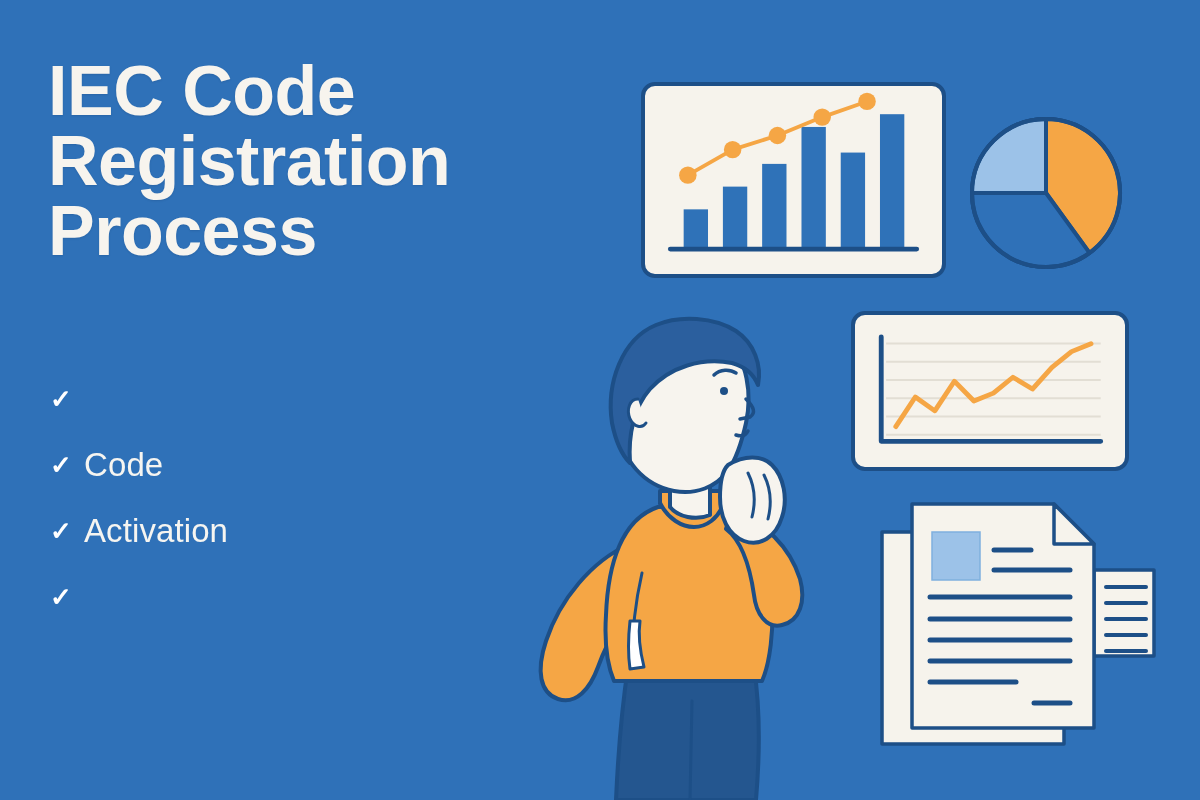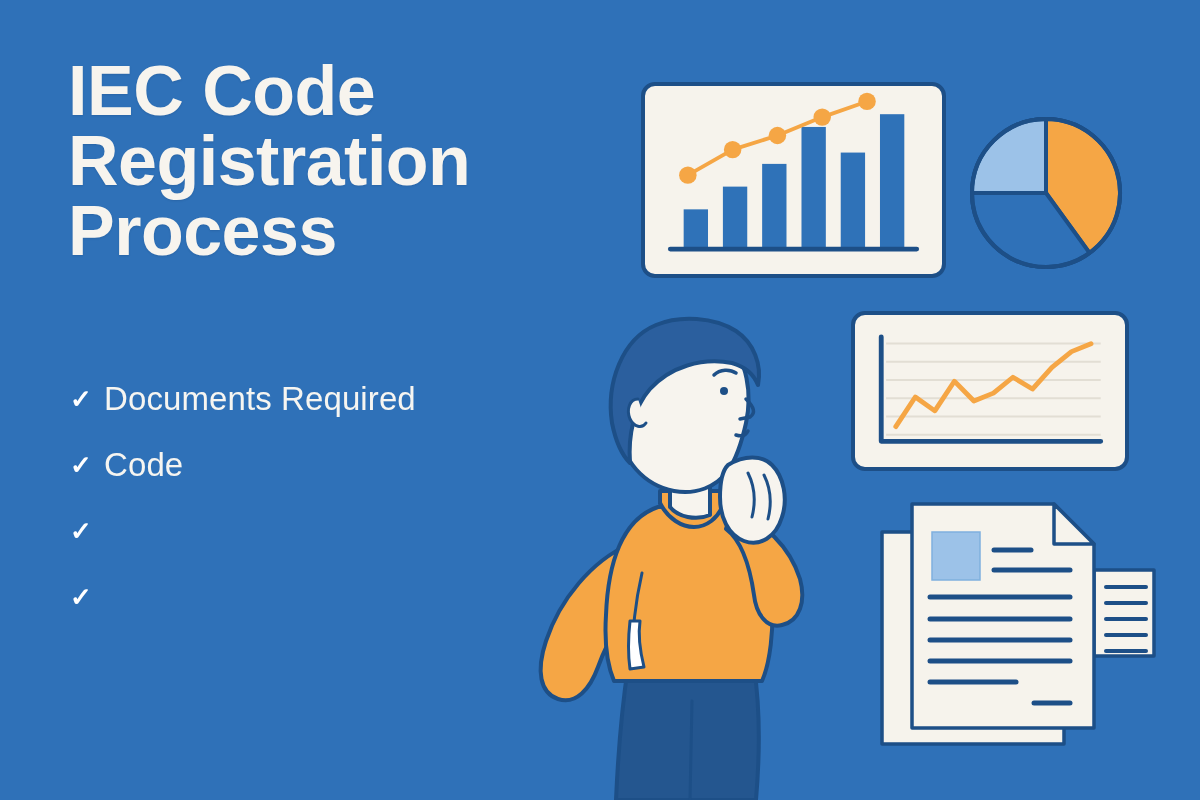--- a/index.html
+++ b/index.html
@@ -17,21 +17,21 @@
     position: relative;
     width: 1200px;
     height: 800px;
     background: #2f71b8;
     overflow: hidden;
   }
 
   
   #text-column {
     position: absolute;
-    left: 68px;
+    left: 48px;
     top: 56px;
     width: 530px;
   }
   #page-title {
     font-size: 70px;
     line-height: 1.00;
     font-weight: bold;
     color: #f7f4ee;
     letter-spacing: -0.5px;
     margin: 0;
@@ -139,28 +139,28 @@
 <div id="banner">
 
   <div id="text-column">
     <h1 id="page-title">IEC Code
 Registration
 Process</h1>
 
     <ul id="feature-list">
       <li>
         <span class="check-icon">✓</span>
-        <span class="feature-label">Documents Required</span>
       </li>
       <li>
         <span class="check-icon">✓</span>
         <span class="feature-label">Code</span>
       </li>
       <li>
         <span class="check-icon">✓</span>
+        <span class="feature-label">Activation</span>
       </li>
       <li>
         <span class="check-icon">✓</span>
       </li>
     </ul>
   </div>
 
   <div id="bar-chart-card" class="card">
     <svg id="bar-chart-svg" viewBox="0 0 305 196" preserveAspectRatio="none">
       <g id="bar-chart-bars">

